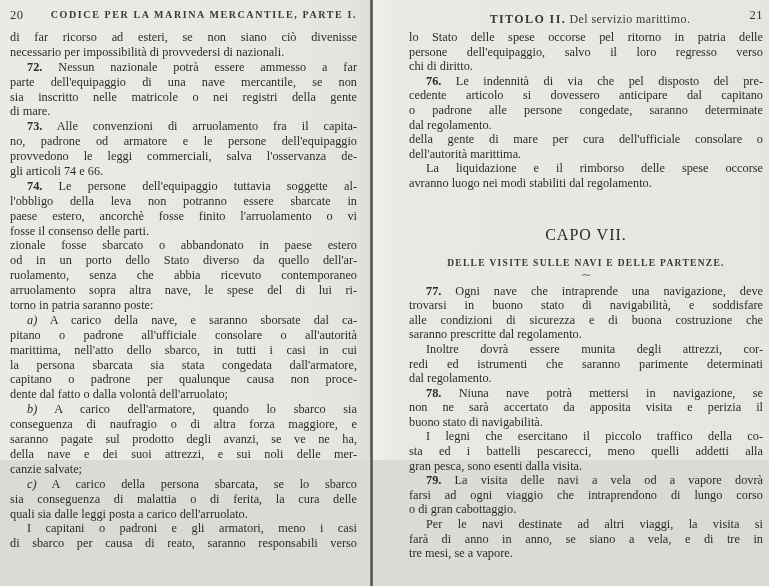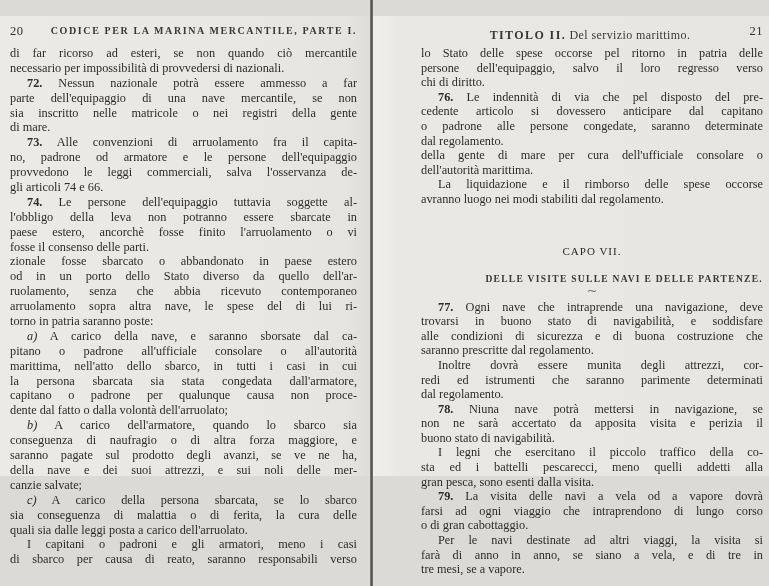--- a/index.html
+++ b/index.html
@@ -2,21 +2,21 @@
 <html><head>
 <meta charset="utf-8">
 <style>
   html,body{margin:0;padding:0;}
   body{
     width:769px;height:586px;overflow:hidden;
     background:#dcdad5;
     font-family:"Liberation Serif","DejaVu Serif",serif;
   }
   .spread{position:relative;width:769px;height:586px;}
-  .page{position:absolute;top:16px;height:460px;color:#2e2c28;}
+  .page{position:absolute;top:0;height:460px;color:#2e2c28;}
   .page.left{
     left:0;width:370px;
     background:linear-gradient(90deg,#eceae5 0%,#e9e7e2 70%,#e6e4df 94%,#dfddd8 100%);
   }
   .gutter{
     position:absolute;left:370px;top:0;width:3px;height:586px;
     background:linear-gradient(90deg,#8a8781 0%,#55524d 45%,#7b7873 100%);
   }
   .page.right{
     left:373px;width:396px;
@@ -30,44 +30,44 @@
   .pagenum.pn-left{left:0;}
   .pagenum.pn-right{right:0;}
   .runtitle{
     display:block;text-align:right;font-size:10px;font-weight:bold;
     letter-spacing:1.6px;color:#3a3833;white-space:nowrap;
   }
   .runtitle-mixed{display:block;text-align:center;white-space:nowrap;}
   .runtitle-caps{font-size:12px;font-weight:bold;letter-spacing:1.4px;color:#3a3833;}
   .runtitle-ital{font-size:12px;letter-spacing:.4px;color:#3a3833;}
   .body-col{margin:0 13px 0 10px;font-size:12.3px;}
-  .page.right .body-col{margin:0 6px 0 48px;}
+  .page.right .body-col{margin:0 6px 0 36px;}
   .line{height:14.9px;line-height:14.9px;white-space:nowrap;}
   .page.right .line{height:14.6px;line-height:14.6px;}
   .line.j{white-space:normal;text-align:justify;text-align-last:justify;}
   .line.ind{text-indent:17px;}
   .line.center{text-align:center;white-space:nowrap;}
   .artnum{font-weight:bold;}
   .it{font-style:italic;}
-  .capo{height:16px !important;line-height:16px !important;font-size:11px;letter-spacing:1px;color:#2b2925;}
+  .capo{height:16px !important;line-height:16px !important;font-size:16px;letter-spacing:1px;color:#2b2925;}
   .section{height:12px !important;line-height:12px !important;font-size:9.5px;font-weight:bold;letter-spacing:1.3px;color:#3a3833;}
   .orn{height:9px !important;line-height:9px !important;font-size:9px;color:#6e6b65;}
 </style>
 </head>
 <body>
 
 <div class="spread">
 
   <div class="page left">
     <div class="pagehead">
       <span class="pagenum pn-left">20</span>
       <span class="runtitle">CODICE PER LA MARINA MERCANTILE, PARTE I.</span>
     </div>
     <div class="body-col" id="left-lines">
-        <div class="line j">di far ricorso ad esteri, se non quando ciò mercantile</div>
+        <div class="line j">di far ricorso ad esteri, se non siano ciò divenisse</div>
         <div class="line">necessario per impossibilità di provvedersi di nazionali.</div>
         <div class="line ind j"><span class="artnum">72.</span> Nessun nazionale potrà essere ammesso a far</div>
         <div class="line j">parte dell'equipaggio di una nave mercantile, se non</div>
         <div class="line j">sia inscritto nelle matricole o nei registri della gente</div>
         <div class="line">di mare.</div>
         <div class="line ind j"><span class="artnum">73.</span> Alle convenzioni di arruolamento fra il capita-</div>
         <div class="line j">no, padrone od armatore e le persone dell'equipaggio</div>
         <div class="line j">provvedono le leggi commerciali, salva l'osservanza de-</div>
         <div class="line">gli articoli 74 e 66.</div>
         <div class="line ind j"><span class="artnum">74.</span> Le persone dell'equipaggio tuttavia soggette al-</div>
@@ -111,21 +111,21 @@
         <div class="line">chi di diritto.</div>
         <div class="line ind j"><span class="artnum">76.</span> Le indennità di via che pel disposto del pre-</div>
         <div class="line j">cedente articolo si dovessero anticipare dal capitano</div>
         <div class="line j">o padrone alle persone congedate, saranno determinate</div>
         <div class="line">dal regolamento.</div>
         <div class="line j">della gente di mare per cura dell'ufficiale consolare o</div>
         <div class="line">dell'autorità marittima.</div>
         <div class="line ind j">La liquidazione e il rimborso delle spese occorse</div>
         <div class="line">avranno luogo nei modi stabiliti dal regolamento.</div>
         <div class="line capo center" style="margin-top: 36px;">CAPO VII.</div>
-        <div class="line section center" style="margin-top: 14px; text-align: right;">DELLE VISITE SULLE NAVI E DELLE PARTENZE.</div>
+        <div class="line section center" style="margin-top: 14px;">DELLE VISITE SULLE NAVI E DELLE PARTENZE.</div>
         <div class="line orn center" style="margin-top: 2px;">⁓</div>
         <div class="line ind j" style="margin-top: 4px;"><span class="artnum">77.</span> Ogni nave che intraprende una navigazione, deve</div>
         <div class="line j">trovarsi in buono stato di navigabilità, e soddisfare</div>
         <div class="line j">alle condizioni di sicurezza e di buona costruzione che</div>
         <div class="line">saranno prescritte dal regolamento.</div>
         <div class="line ind j">Inoltre dovrà essere munita degli attrezzi, cor-</div>
         <div class="line j">redi ed istrumenti che saranno parimente determinati</div>
         <div class="line">dal regolamento.</div>
         <div class="line ind j"><span class="artnum">78.</span> Niuna nave potrà mettersi in navigazione, se</div>
         <div class="line j">non ne sarà accertato da apposita visita e perizia il</div>

